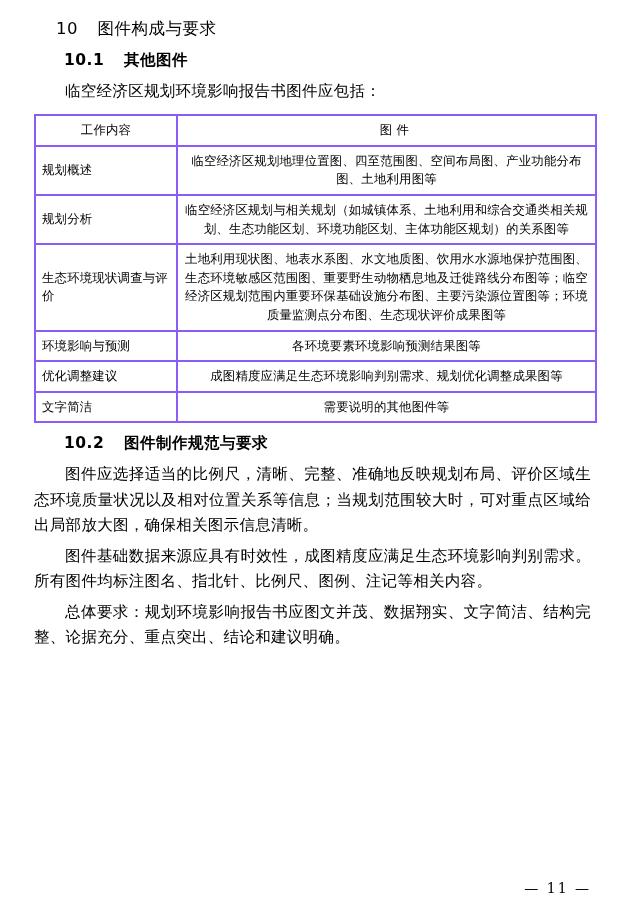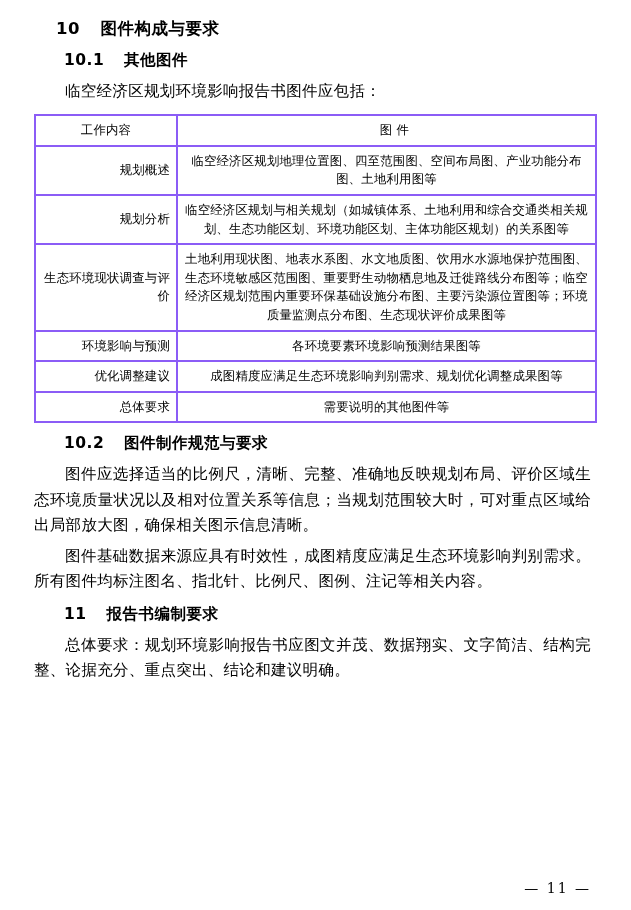--- a/index.html
+++ b/index.html
@@ -17,21 +17,21 @@
   .page {
     position: relative;
     width: 631px;
     height: 910px;
     box-sizing: border-box;
     padding: 10px 34px 0 34px;
   }
   h1.sec {
     font-family: "DejaVu Sans", "Liberation Sans", sans-serif;
     font-size: 16.5px;
-    font-weight: bold;
+    font-weight: normal;
     margin: 8px 0 6px 22px;
     letter-spacing: 0.5px;
   }
   h2.sub {
     font-family: "DejaVu Sans", "Liberation Sans", sans-serif;
     font-size: 15.5px;
     font-weight: bold;
     margin: 10px 0 8px 30px;
     letter-spacing: 0.5px;
   }
@@ -55,21 +55,21 @@
     font-size: 12.4px;
     line-height: 1.5;
     vertical-align: middle;
     letter-spacing: 0.2px;
   }
   table.fig th {
     font-weight: normal;
     text-align: center;
   }
   table.fig td.lbl {
-    text-align: right;
+    text-align: left;
     width: 128px;
   }
   table.fig td.val {
     text-align: center;
   }
   .hdr-work { width: 128px; }
   .hdr-fig { letter-spacing: 16px; text-indent: 16px; }
   .pagenum {
     position: absolute;
     right: 40px;
@@ -121,37 +121,32 @@
       </tr>
       <tr>
         <td class="lbl">环境影响与预测</td>
         <td class="val">各环境要素环境影响预测结果图等</td>
       </tr>
       <tr>
         <td class="lbl">优化调整建议</td>
         <td class="val">成图精度应满足生态环境影响判别需求、规划优化调整成果图等</td>
       </tr>
       <tr>
-        <td class="lbl">总体要求</td>
+        <td class="lbl">文字简洁</td>
         <td class="val">需要说明的其他图件等</td>
       </tr>
     </tbody>
   </table>
 
   <h2 class="sub">
     <span>10.2</span>
     <span style="display:inline-block;width:8px"></span>
     <span>图件制作规范与要求</span>
   </h2>
 
   <p class="body">图件应选择适当的比例尺，清晰、完整、准确地反映规划布局、评价区域生态环境质量状况以及相对位置关系等信息；当规划范围较大时，可对重点区域给出局部放大图，确保相关图示信息清晰。</p>
   <p class="body">图件基础数据来源应具有时效性，成图精度应满足生态环境影响判别需求。所有图件均标注图名、指北针、比例尺、图例、注记等相关内容。</p>
 
-  <h2 class="sub">
-    <span>11</span>
-    <span style="display:inline-block;width:8px"></span>
-    <span>报告书编制要求</span>
-  </h2>
 
   <p class="body">总体要求：规划环境影响报告书应图文并茂、数据翔实、文字简洁、结构完整、论据充分、重点突出、结论和建议明确。</p>
 
   <div class="pagenum">— 11 —</div>
 </div>
 
 </body></html>

